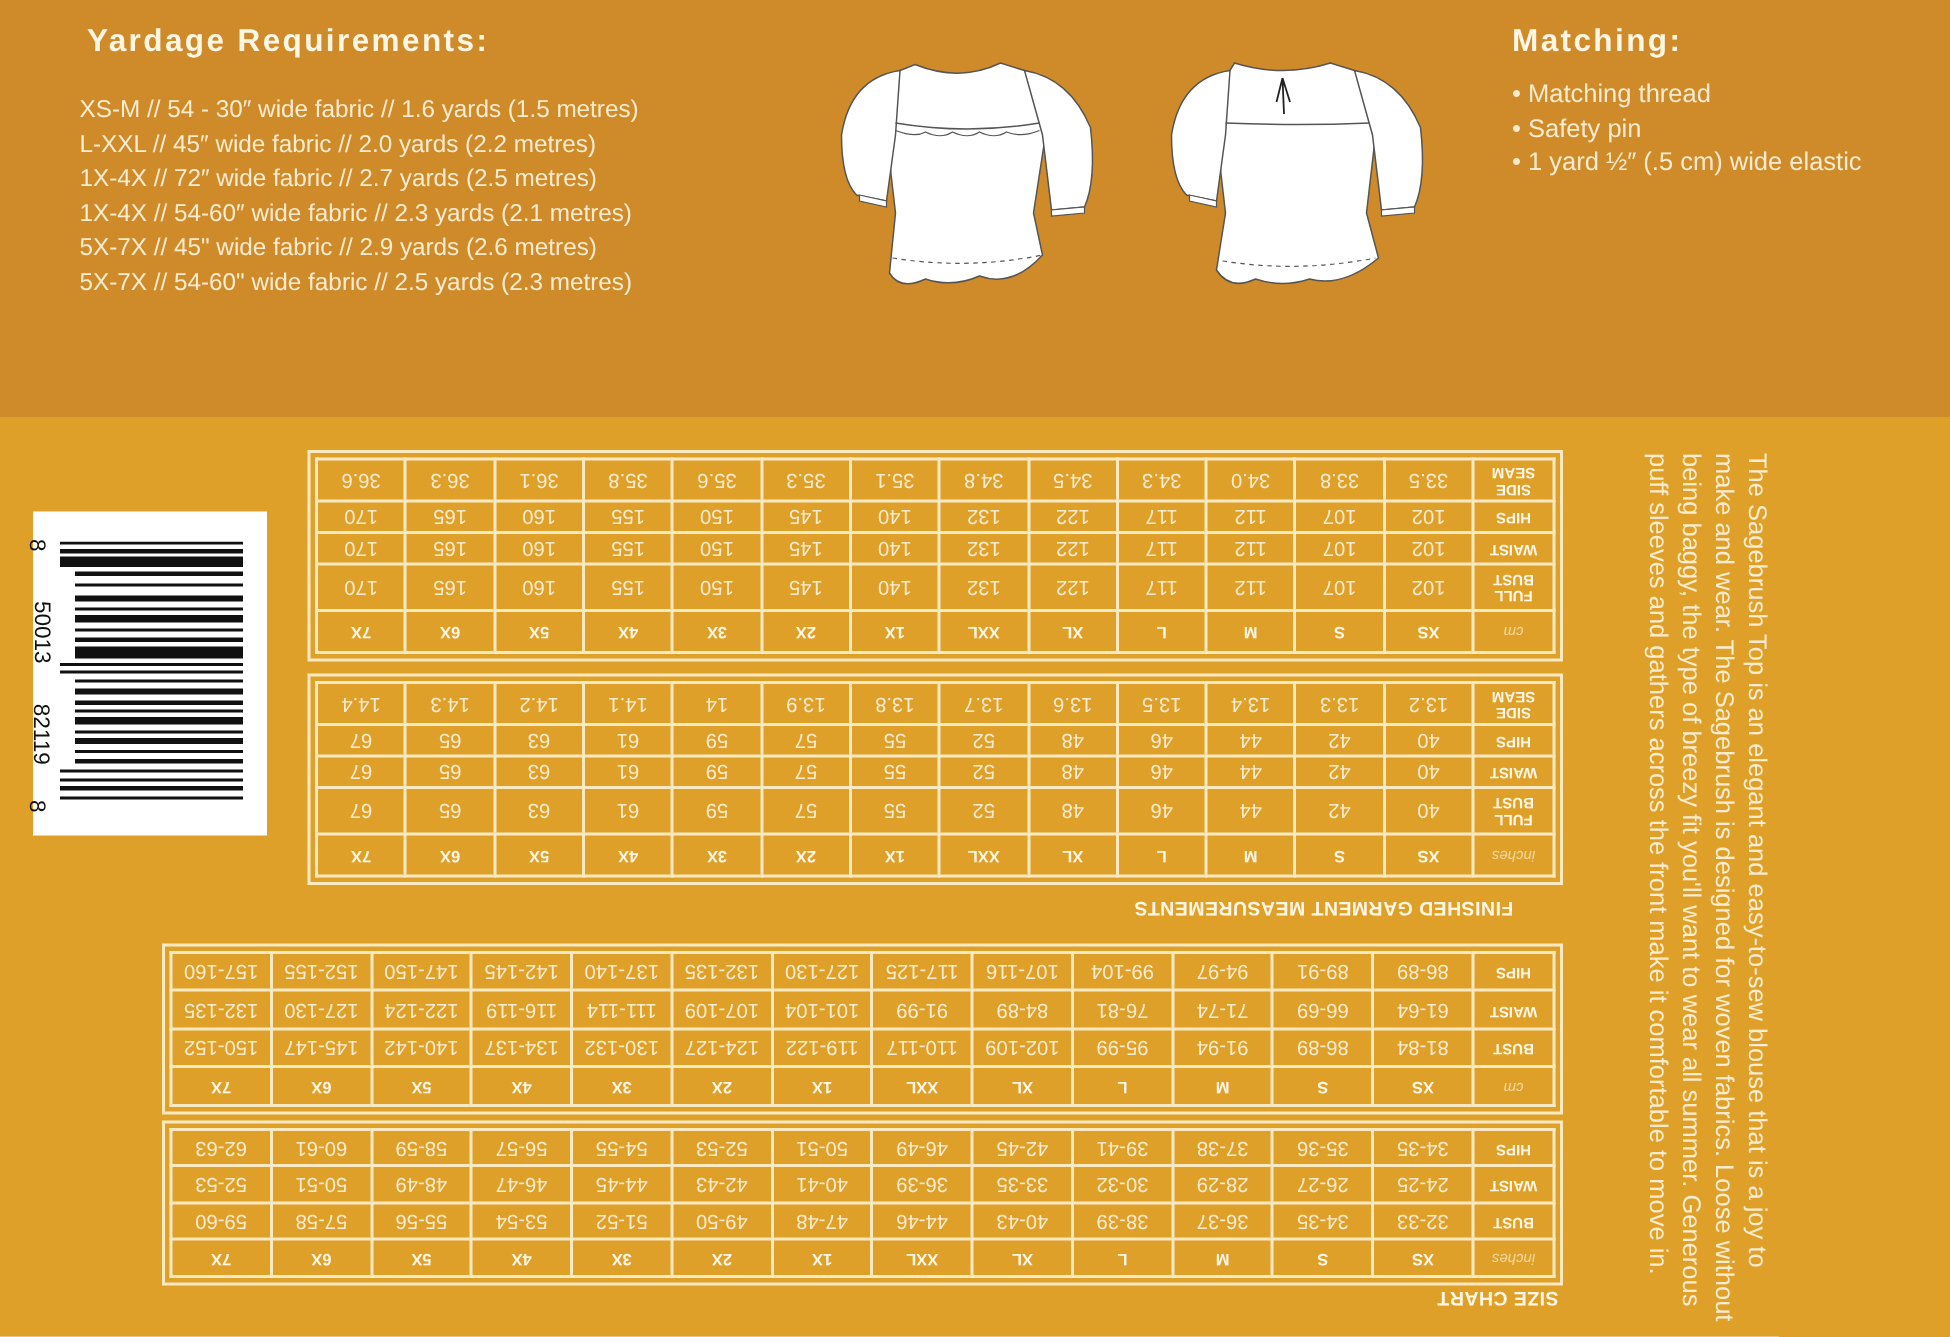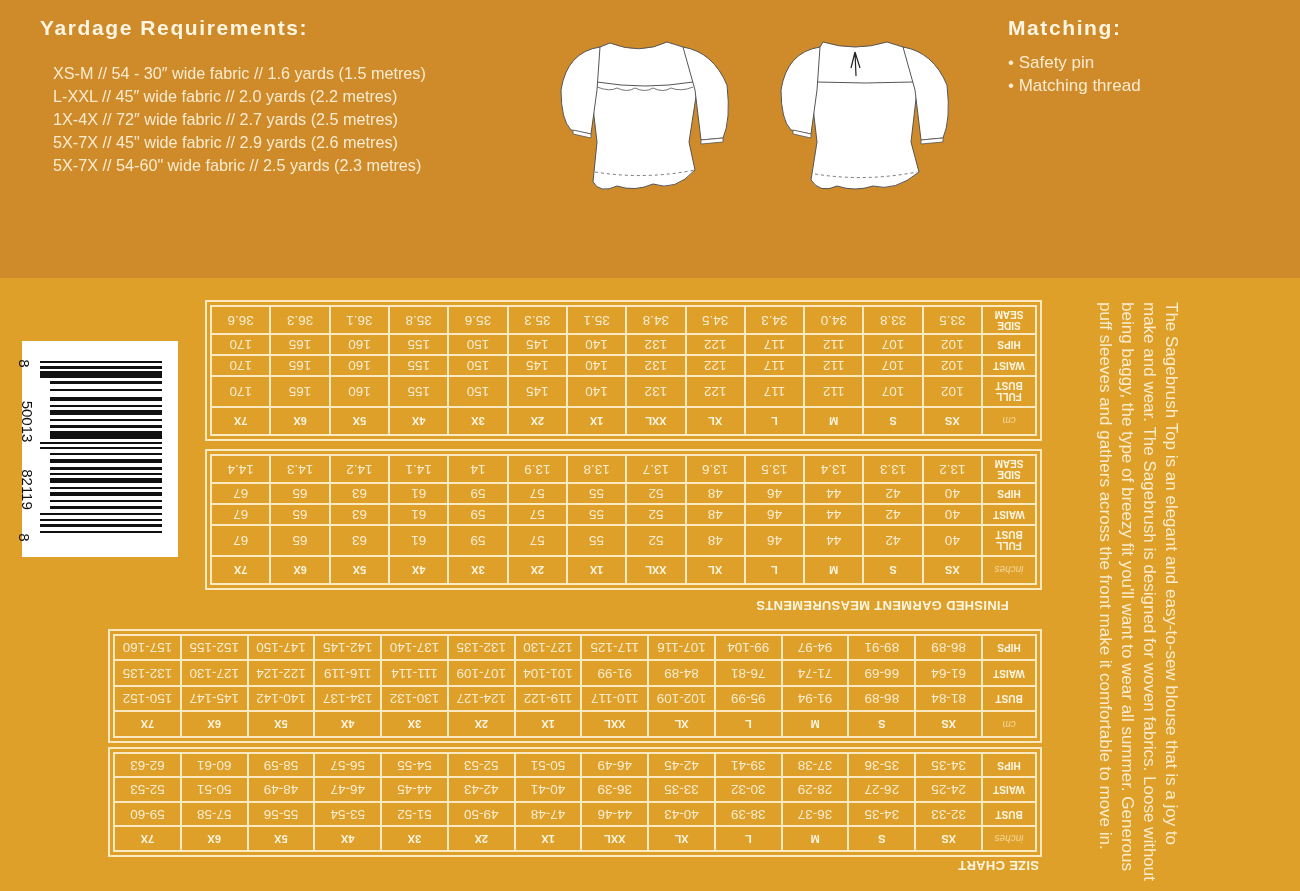--- a/index.html
+++ b/index.html
@@ -24,33 +24,35 @@
   .outer { border:2px solid #fbe9c2; padding:3px; box-sizing:border-box; }
   .sec-title { position:absolute; transform:rotate(180deg); color:#fff6e4; font-weight:bold; font-size:13px; letter-spacing:.3px; white-space:nowrap; }
   .para { position:absolute; left:1062px; top:302px; width:585px; transform-origin:0 0; transform:translate(120px,0) rotate(90deg); color:#fbecd0; font-size:17px; line-height:22px; }
 </style>
 </head>
 <body>
 
 <div class="top"></div>
 <div class="bottom"></div>
 
-<div class="h-title" style="left:40px;top:16px;">Yardage Requirements:</div>
+<div class="h-title" style="left:58px;top:16px;">Yardage Requirements:</div>
 <div class="yard-list">
   <div>XS-M // 54 - 30″ wide fabric // 1.6 yards (1.5 metres)</div>
   <div>L-XXL // 45″ wide fabric // 2.0 yards (2.2 metres)</div>
   <div>1X-4X // 72″ wide fabric // 2.7 yards (2.5 metres)</div>
+  <div>1X-4X // 54-60″ wide fabric // 2.3 yards (2.1 metres)</div>
   <div>5X-7X // 45" wide fabric // 2.9 yards (2.6 metres)</div>
   <div>5X-7X // 54-60" wide fabric // 2.5 yards (2.3 metres)</div>
 </div>
 
 <div class="h-title" style="left:1008px;top:16px;">Matching:</div>
 <div class="notions-list">
+  <div>• Matching thread</div>
   <div>• Safety pin</div>
-  <div>• Matching thread</div>
+  <div>• 1 yard ½″ (.5 cm) wide elastic</div>
 </div>
 
 <svg class="illus" width="410" height="170" viewBox="0 0 410 170">
   <g fill="#fff" stroke="#555" stroke-width="1">
     <path d="M55 13 Q85 25 112 12 L128 17 Q142 20 142 60 L134 112 L140 140 Q120 162 98 154 Q80 162 62 156 Q45 164 38 152 L42 112 L36 60 Q36 20 45 17 Z"></path>
     <path d="M45 17 Q12 22 6 60 Q6 90 16 100 L36 104 L42 60 Z"></path>
     <path d="M128 17 Q158 22 172 55 Q176 90 168 108 L146 110 L140 60 Z"></path>
     <path d="M42 52 Q90 60 138 52" fill="none"></path>
     <path d="M42 57 Q55 62 62 58 Q72 63 80 58 Q90 63 98 58 Q108 63 116 58 Q126 62 138 57" fill="none" stroke-width=".8"></path>
     <path d="M40 142 Q90 150 140 140" fill="none" stroke-dasharray="3,3" stroke-width=".8"></path>

